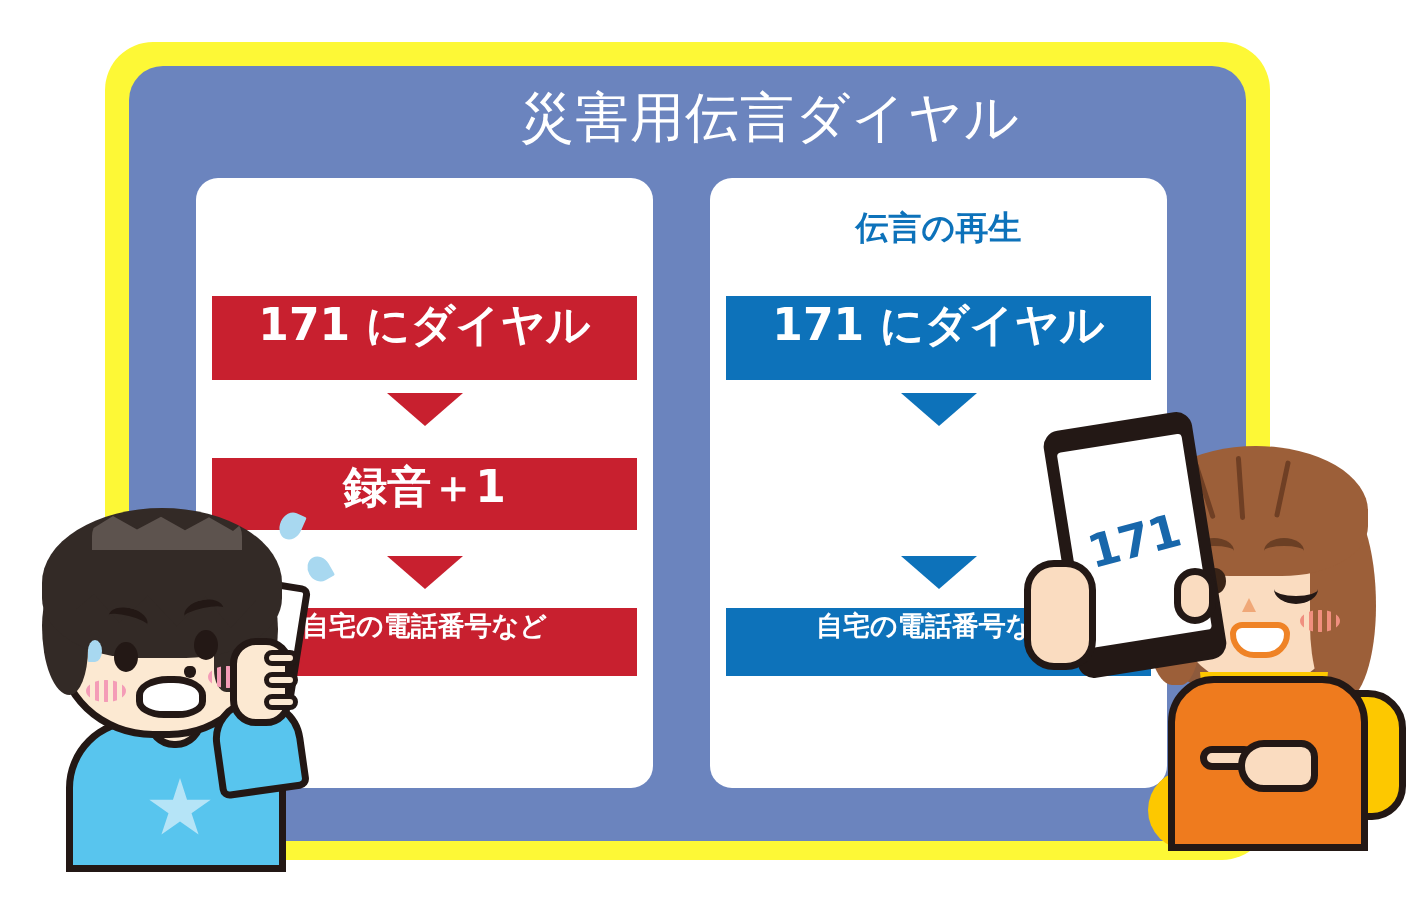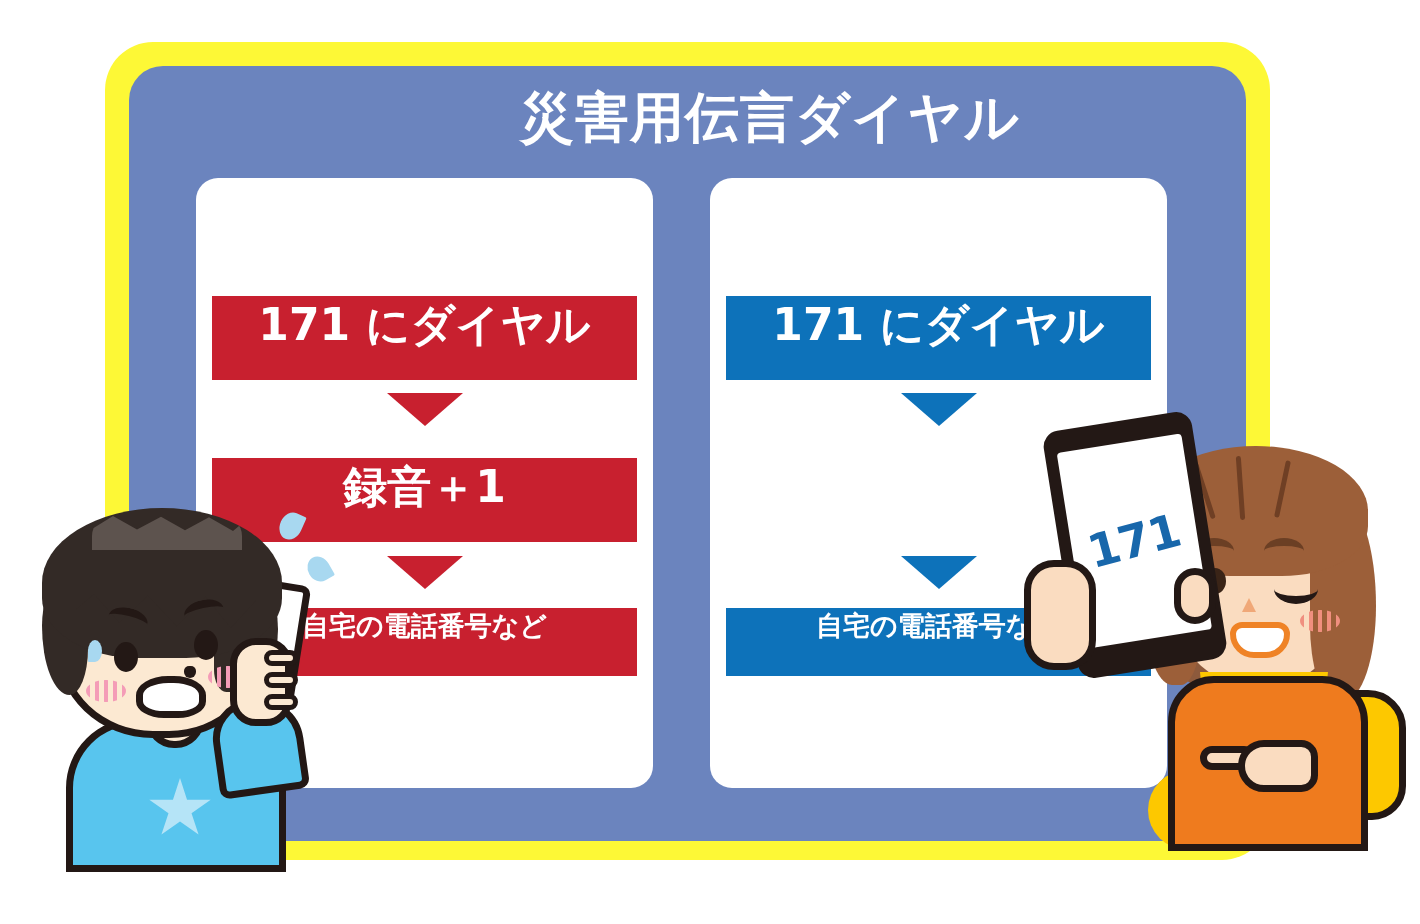--- a/index.html
+++ b/index.html
@@ -30,21 +30,21 @@
   }
 
   
   .title{
     position:absolute;
     left:129px;top:88px;
     width:1282px;
     text-align:center;
     color:#ffffff;
     font-size:54px;
-    font-weight:bold;
+    font-weight:normal;
     letter-spacing:1px;
     line-height:1.1;
     white-space:nowrap;
   }
 
   
   .card{
     position:absolute;
     top:178px;
     width:457px;height:610px;
@@ -77,21 +77,21 @@
     display:flex;
     align-items:flex-start;
     justify-content:center;
     text-align:center;
     white-space:nowrap;
   }
   .bn-red{background:#c8202f;}
   .bn-blue{background:#0d72ba;}
 
   .banner.s1{top:118px;height:84px;font-size:44px;}
-  .banner.s2{top:280px;height:84px;font-size:44px;}
+  .banner.s2{top:280px;height:72px;font-size:44px;}
   .banner.s3{top:430px;height:68px;font-size:27px;}
 
   
   .arrow{
     position:absolute;
     left:50%;
     margin-left:-38px;
     width:0;height:0;
     border-left:38px solid transparent;
     border-right:38px solid transparent;
@@ -354,20 +354,21 @@
     </div>
 
     <div class="arrow ar-red a2"></div>
 
     <div class="banner bn-red s3">
       <span>自宅の電話番号など</span>
     </div>
   </div>
 
   <div class="card card-right">
+    <div class="card-head head-play">伝言の再生</div>
 
     <div class="banner bn-blue s1">
       <span>171 にダイヤル</span>
     </div>
 
     <div class="arrow ar-blue a1"></div>
 
 
     <div class="arrow ar-blue a2"></div>
 

